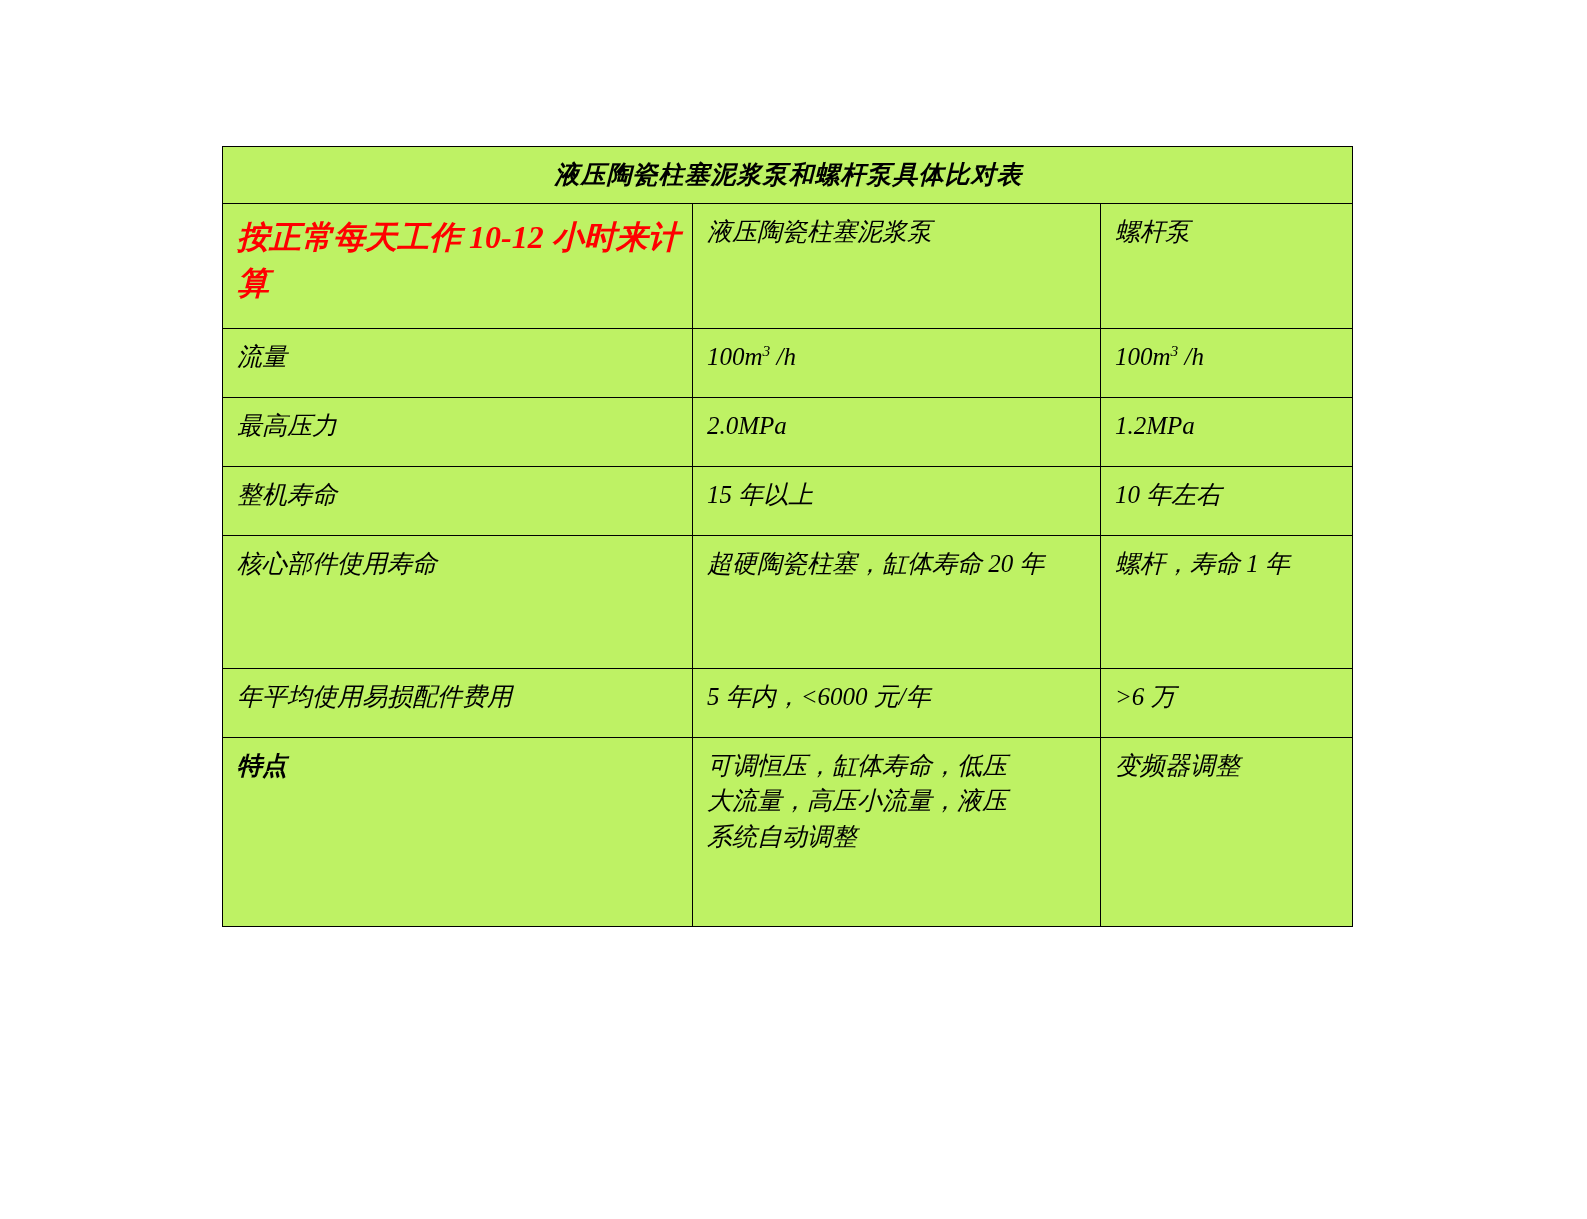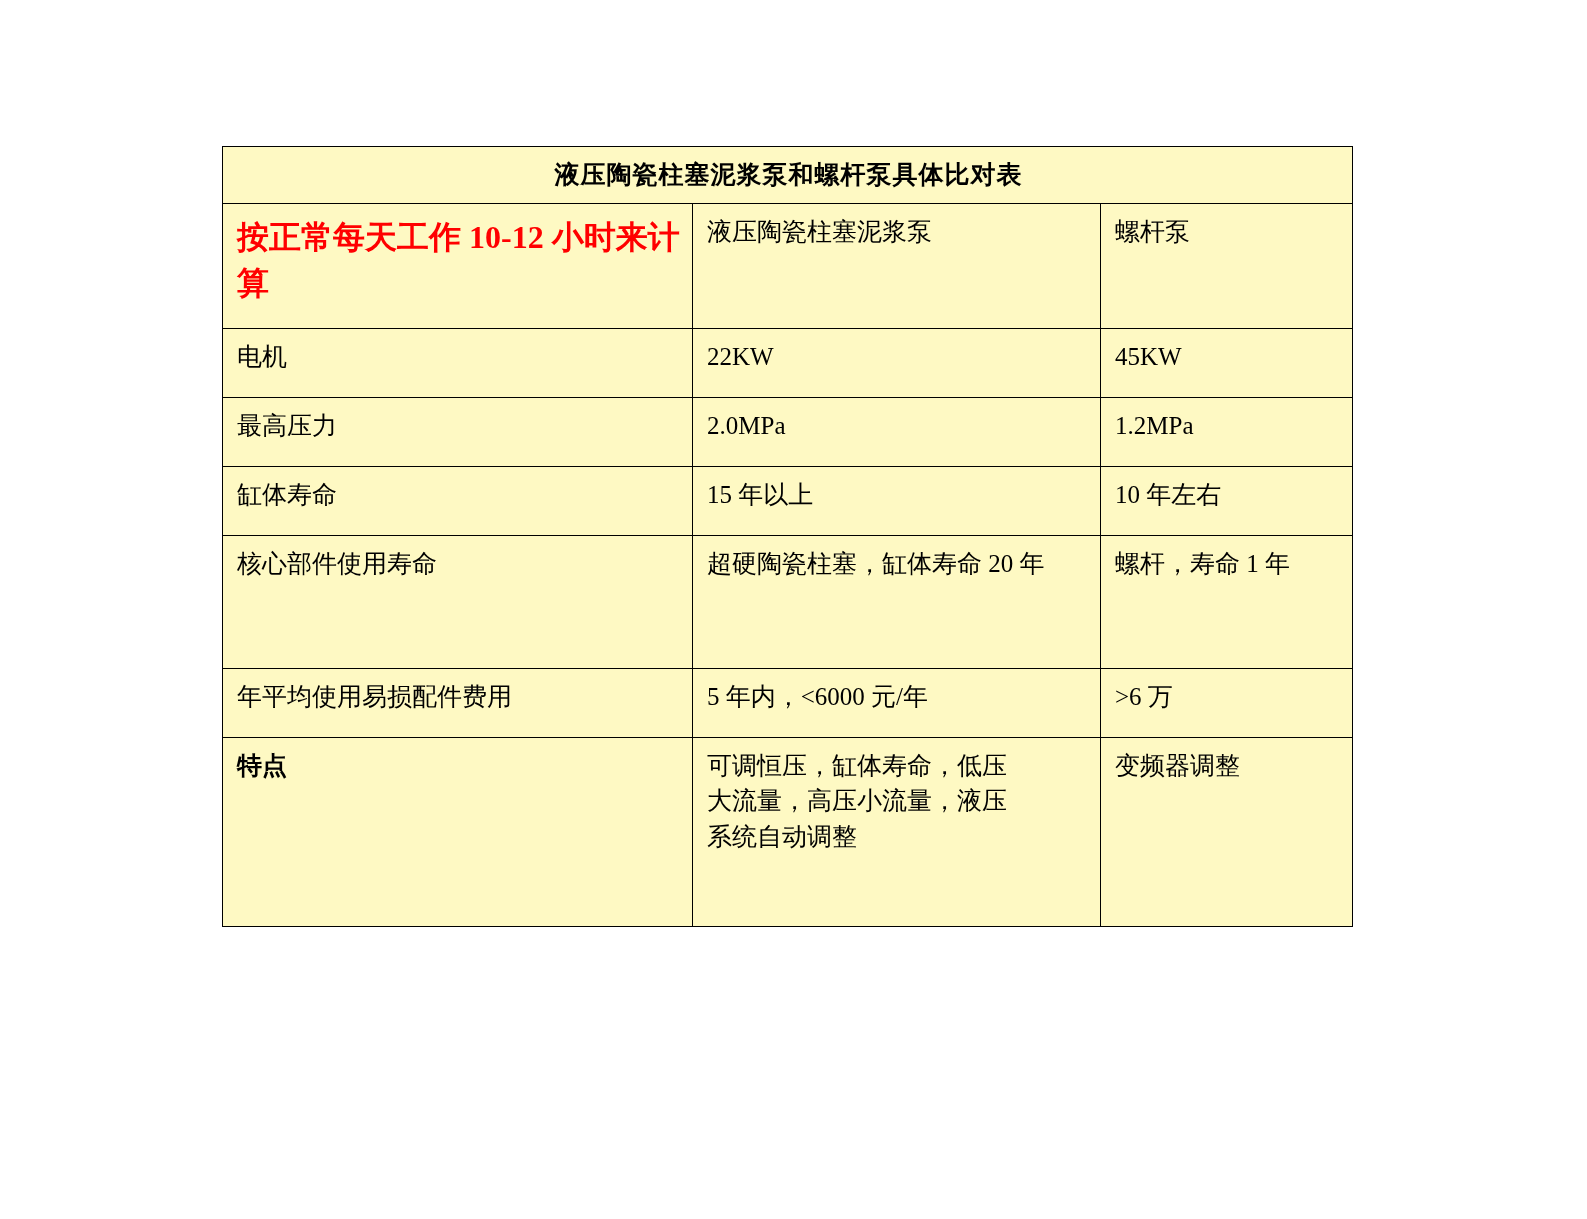--- a/index.html
+++ b/index.html
@@ -25,21 +25,22 @@
   .table-wrap {
     position: absolute;
     left: 222px;
     top: 146px;
     width: 1130px;
   }
   table.cmp {
     border-collapse: collapse;
     width: 1130px;
     table-layout: fixed;
-    background: #fef9c3;
+    background: #bef264;
+    font-style: italic;
   }
   table.cmp td {
     border: 1px solid #000000;
     vertical-align: top;
     padding: 10px 12px 10px 14px;
     font-size: 25px;
     line-height: 1.42;
     font-family: "Liberation Serif", serif;
   }
   td.title-cell {
@@ -88,35 +89,35 @@
           <td class="title-cell" colspan="3">液压陶瓷柱塞泥浆泵和螺杆泵具体比对表</td>
         </tr>
         <tr class="row-header">
           <td>
             <span class="hdr-red">按正常每天工作 10-12 小时来计算</span>
           </td>
           <td>液压陶瓷柱塞泥浆泵</td>
           <td>螺杆泵</td>
         </tr>
 
+        <tr class="row-normal">
+          <td>流量</td>
+          <td><span>100m</span><sup>3</sup><span> /h</span></td>
+          <td><span>100m</span><sup>3</sup><span> /h</span></td>
+        </tr>
 
-        <tr class="row-normal">
-          <td>电机</td>
-          <td>22KW</td>
-          <td>45KW</td>
-        </tr>
 
         <tr class="row-normal">
           <td>最高压力</td>
           <td>2.0MPa</td>
           <td>1.2MPa</td>
         </tr>
 
         <tr class="row-normal">
-          <td>缸体寿命</td>
+          <td>整机寿命</td>
           <td>15 年以上</td>
           <td>10 年左右</td>
         </tr>
 
         <tr class="tall-core">
           <td>核心部件使用寿命</td>
           <td>超硬陶瓷柱塞，缸体寿命 20 年</td>
           <td>螺杆，寿命 1 年</td>
         </tr>
 

